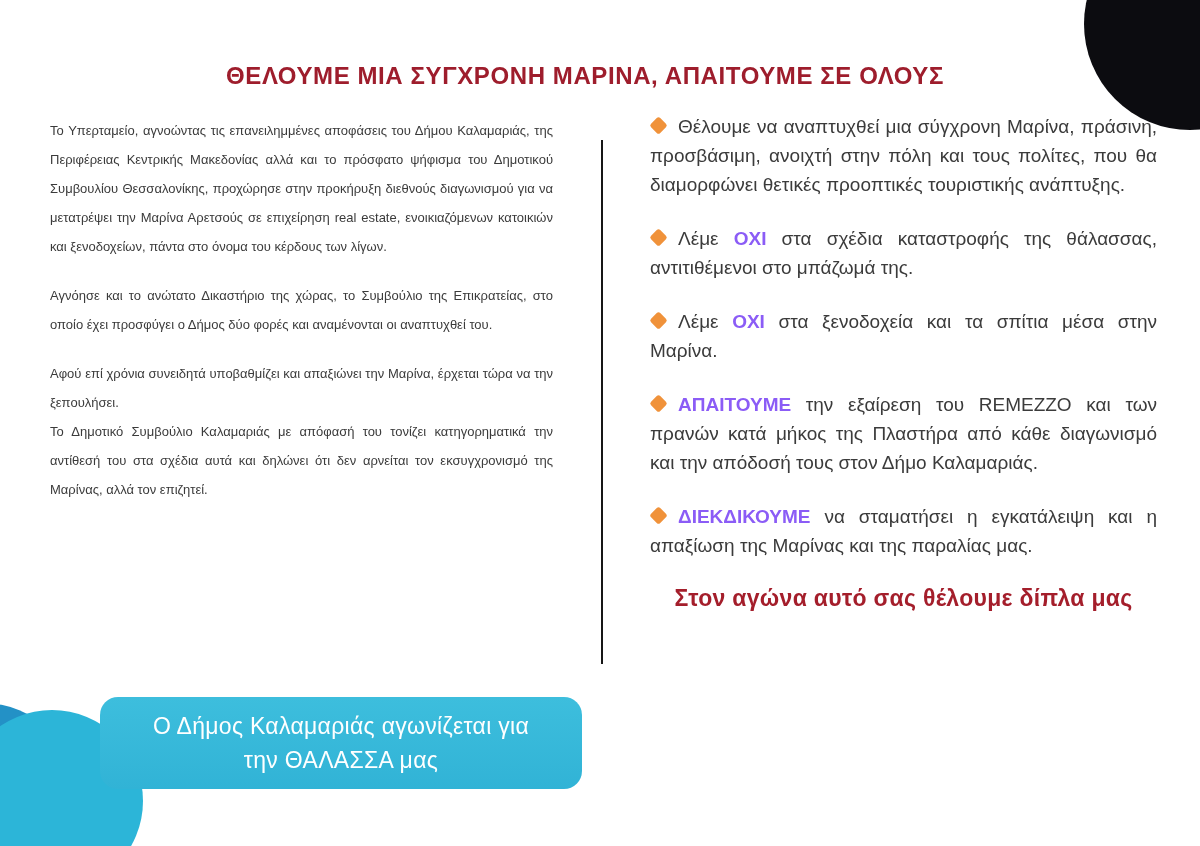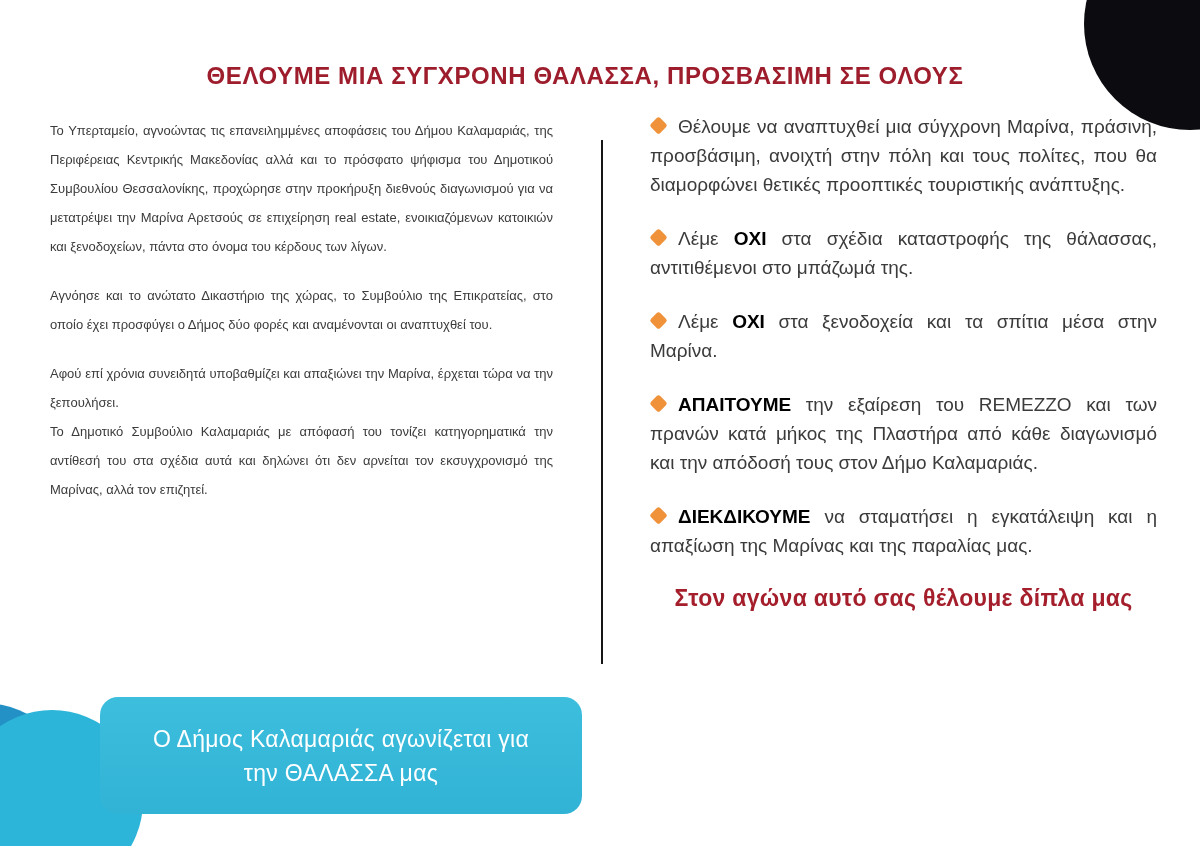--- a/index.html
+++ b/index.html
@@ -51,21 +51,21 @@
   .right-col {
     position: absolute;
     left: 650px; top: 112px; width: 507px;
   }
   .bullet {
     margin: 0 0 25px 0;
     font-size: 19px;
     line-height: 29px;
     text-align: justify;
   }
-  .bullet b { font-weight: 700; color: #000000; }
+  .bullet b { font-weight: 700; color: #8b5cf6; }
   .diamond {
     display: inline-block;
     width: 13px; height: 13px;
     background: #f0923a;
     border-radius: 2.5px;
     transform: rotate(45deg);
     margin: 0 13px 1px 2px;
   }
 
   .cta-line {
@@ -73,42 +73,42 @@
     text-align: center;
     font-size: 23px;
     font-weight: 700;
     color: #a41e2b;
     letter-spacing: 0.3px;
   }
 
   .banner {
     position: absolute;
     left: 100px; top: 697px;
-    width: 482px; height: 117px;
+    width: 482px; height: 92px;
     background: linear-gradient(180deg, #3dbedd 0%, #31b3d6 100%);
     border-radius: 18px;
     display: flex;
     align-items: center;
     justify-content: center;
     text-align: center;
     color: #ffffff;
     font-size: 23px;
     line-height: 34px;
     white-space: pre-line;
     letter-spacing: 0.3px;
   }
 </style>
 </head>
 <body>
 
 <div class="circle circle-black"></div>
 <div class="circle circle-darkblue"></div>
 <div class="circle circle-cyan"></div>
 
-<h1 class="page-title">ΘΕΛΟΥΜΕ ΜΙΑ ΣΥΓΧΡΟΝΗ ΘΑΛΑΣΣΑ, ΠΡΟΣΒΑΣΙΜΗ ΣΕ ΟΛΟΥΣ</h1>
+<h1 class="page-title">ΘΕΛΟΥΜΕ ΜΙΑ ΣΥΓΧΡΟΝΗ ΜΑΡΙΝΑ, ΑΠΑΙΤΟΥΜΕ ΣΕ ΟΛΟΥΣ</h1>
 
 <div class="left-col">
     <p>Το Υπερταμείο, αγνοώντας τις επανειλημμένες αποφάσεις του Δήμου Καλαμαριάς, της Περιφέρειας Κεντρικής Μακεδονίας αλλά και το πρόσφατο ψήφισμα του Δημοτικού Συμβουλίου Θεσσαλονίκης, προχώρησε στην προκήρυξη διεθνούς διαγωνισμού για να μετατρέψει την Μαρίνα Αρετσούς σε επιχείρηση real estate, ενοικιαζόμενων κατοικιών και ξενοδοχείων, πάντα στο όνομα του κέρδους των λίγων.</p>
     <p>Αγνόησε και το ανώτατο Δικαστήριο της χώρας, το Συμβούλιο της Επικρατείας, στο οποίο έχει προσφύγει ο Δήμος δύο φορές και αναμένονται οι αναπτυχθεί του.</p>
     <p>Αφού επί χρόνια συνειδητά υποβαθμίζει και απαξιώνει την Μαρίνα, έρχεται τώρα να την ξεπουλήσει.
 Το Δημοτικό Συμβούλιο Καλαμαριάς με απόφασή του τονίζει κατηγορηματικά την αντίθεσή του στα σχέδια αυτά και δηλώνει ότι δεν αρνείται τον εκσυγχρονισμό της Μαρίνας, αλλά τον επιζητεί.</p>
   </div>
 
 <div class="divider"></div>
 

